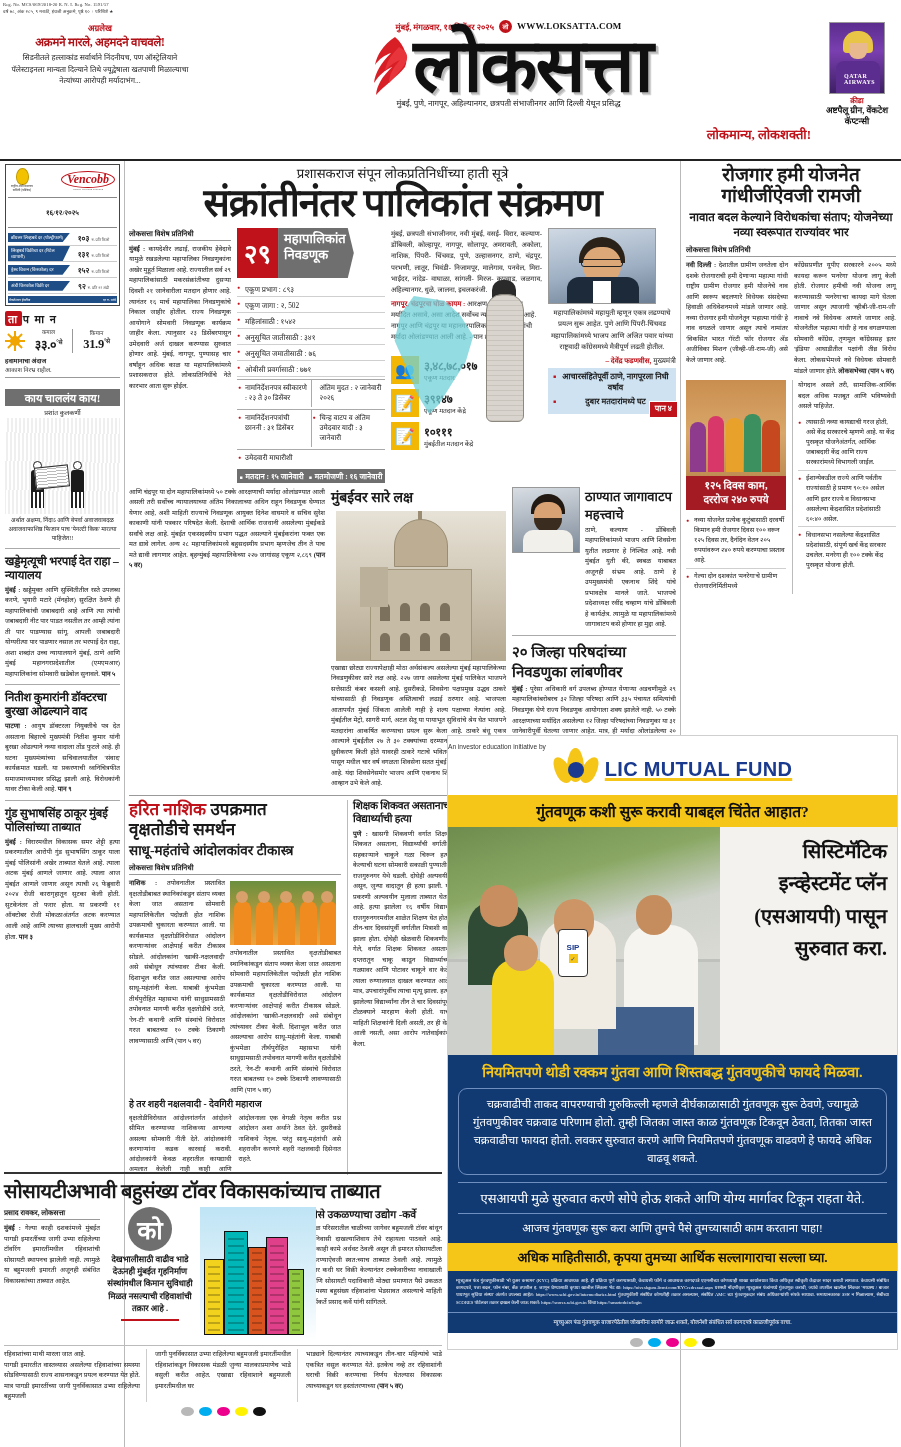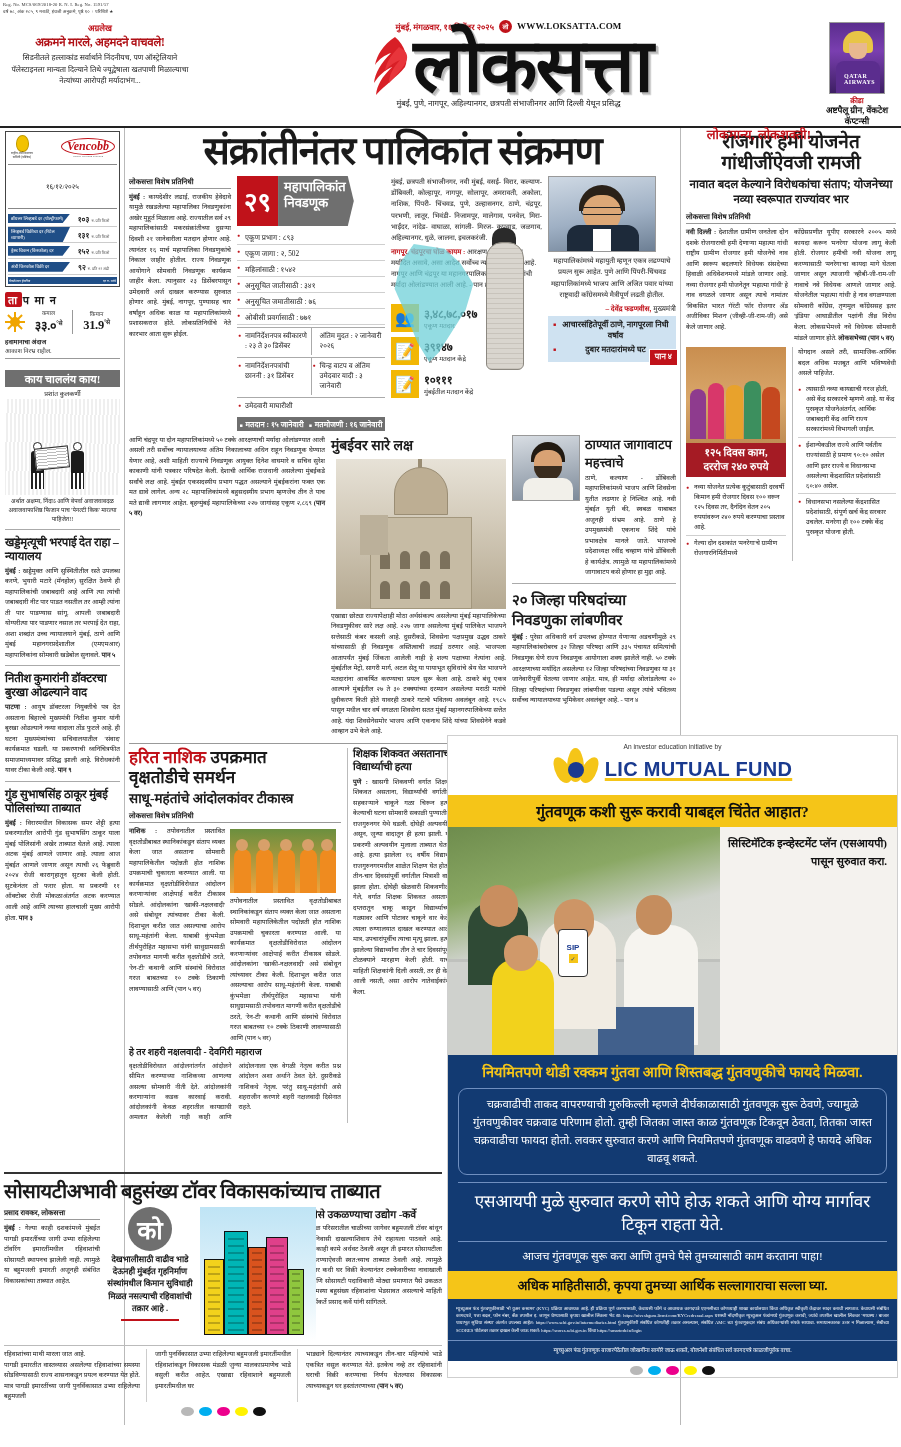--- a/index.html
+++ b/index.html
@@ -6,21 +6,21 @@
   html, body {
     width: 901px; height: 1447px;
     background: #ffffff;
     font-family: "Liberation Serif", "DejaVu Serif", serif;
     color: #1a1a1a;
     overflow: hidden;
   }
   .page { position: relative; width: 901px; height: 1447px; background:#fff; }
 
   
-  .masthead { position:relative; height:128px; border-bottom:2px solid #222; }
+  .masthead { position:relative; height:161px; border-bottom:2px solid #222; }
   .regline { font-size:4.6px; color:#333; padding:2px 3px 0 3px; letter-spacing:.1px; line-height:1.5; }
   .regline span { display:block; }
 
   .mast-grid { display:flex; height:125px; padding: 0 4px; }
   .mast-left { width:196px; padding:6px 6px 0 2px; text-align:center; }
   .ml-kicker { color:#c0121a; font-weight:bold; font-size:8.5px; margin-bottom:2px; }
   .ml-head { color:#b01016; font-weight:bold; font-size:11.5px; line-height:1.25; letter-spacing:-.2px; }
   .ml-body { font-size:7.6px; line-height:1.5; color:#222; margin-top:3px; }
 
   .mast-center { flex:1; position:relative; text-align:center; }
@@ -60,21 +60,21 @@
   .col-right { width:218px; border-left:1px solid #b9b9b9; padding:3px 2px 0 5px; }
 
   
   .ad-box { border:1px solid #444; padding:2px; margin-bottom:5px; }
   .ad-top { display:flex; justify-content:space-between; align-items:center; padding:1px 2px; }
   .ad-egg { width:24px;height:26px;text-align:center; }
   .egg-shape{width:13px;height:17px;background:#f2c200;border-radius:50% 50% 45% 45%;margin:0 auto;border:1px solid #c09a00;}
   .ad-egg .t1{font-size:3.2px;line-height:1.2;color:#333;}
   .vencobb { color:#c0121a; font-weight:bold; font-size:12px; font-style:italic; border:1.4px solid #c0121a; border-radius:50%; padding:0px 5px; }
   .ven-sub{font-size:2.8px;color:#555;text-align:center;}
-  .ad-date { text-align:center; font-size:7px; font-weight:normal; border-top:1px solid #888; border-bottom:1px solid #888; padding:17px 0; margin:2px 0; }
+  .ad-date { text-align:center; font-size:7px; font-weight:bold; border-top:1px solid #888; border-bottom:1px solid #888; padding:10px 0; margin:2px 0; }
   .rate-row { display:flex; align-items:center; border-bottom:1px solid #ccc; min-height:16px; }
   .rate-l { background:#1f4e87; color:#fff; font-size:4.6px; line-height:1.25; padding:2px 3px; width:62px;
             clip-path: polygon(0 0, 100% 0, 88% 100%, 0 100%); }
   .rate-r { flex:1; text-align:center; font-size:7.6px; font-weight:bold; }
   .rate-r i { font-style:normal; font-size:3.8px; font-weight:normal; color:#444; }
   .ad-foot { background:#1f4e87; color:#fff; font-size:3.4px; text-align:center; padding:1px; margin-top:2px;
              display:flex; justify-content:space-between; }
 
   .temp-box { border-bottom:1px solid #999; padding-bottom:3px; margin-bottom:4px; }
   .temp-title { display:flex; align-items:center; gap:1px; font-size:11px; font-weight:bold; letter-spacing:1.5px; }
@@ -204,21 +204,21 @@
   .tw { position:absolute; bottom:6px; border:1.5px solid #111;}
   .tw:after{content:"";position:absolute;inset:3px;background-image:repeating-linear-gradient(0deg,rgba(0,0,0,.22) 0 2px,transparent 2px 7px);}
 
   .ko-circle { width:44px;height:44px;border-radius:50%;background:#6f6f6f;color:#fff;display:flex;align-items:center;justify-content:center;
                font-size:25px;font-weight:bold;margin:0 auto 3px; }
   .cap-txt { font-size:8.4px; font-weight:bold; line-height:1.45; text-align:center; }
   .cap-rule { border-bottom:2px solid #c0121a; width:58px; margin:4px auto 0; }
 
   
   .lic-ad { border:1px solid #cfcfcf; }
-  .lic-top { background:#fff; padding:7px 0 5px; text-align:center; position:relative; }
+  .lic-top { background:#fff; padding:7px 0 5px; text-align:left; position:relative; }
   .lic-eyebrow { font-size:6.6px; color:#333; font-family:"Liberation Sans",sans-serif; margin-bottom:-6px; }
   .lic-brand { display:flex; align-items:center; justify-content:center; gap:6px; margin-top:4px;}
   .lotus { width:46px;height:42px;position:relative;flex:none; }
   .petal { position:absolute; background:#f5c518; border-radius:50% 50% 50% 50% / 60% 60% 40% 40%; }
   .lic-name { font-family:"Liberation Sans",sans-serif; font-size:20px; font-weight:bold; color:#1a3a8f; letter-spacing:.3px; }
   .lic-name u { text-decoration-color:#f5c518; text-decoration-thickness:3px; }
   .lic-yellow { background:#f5c518; text-align:center; font-size:15.5px; font-weight:bold; padding:5px 4px; color:#0f0f0f; }
   .lic-hero { display:flex; background:#f4f2ee; height:228px; position:relative; }
   .hero-img { width:272px; position:relative; overflow:hidden;
      background:linear-gradient(165deg,#6e8c4d 0%,#8aa864 26%,#cfd3cc 46%,#e7e4dd 100%); }
@@ -229,25 +229,25 @@
   .hero-img .f2{position:absolute;bottom:112px;left:106px;width:40px;height:44px;background:#cd9566;border-radius:20px;}
   .hero-img .p3{position:absolute;bottom:10px;left:176px;width:74px;height:120px;background:#f6f4ef;border-radius:28px 28px 0 0;}
   .hero-img .f3{position:absolute;bottom:120px;left:188px;width:36px;height:40px;background:#c58d5e;border-radius:18px;}
   .hero-img .kid{position:absolute;bottom:0;left:44px;width:62px;height:96px;background:#f2d21c;border-radius:24px 24px 0 0;}
   .hero-img .kidf{position:absolute;bottom:84px;left:56px;width:34px;height:36px;background:#d0996a;border-radius:17px;}
   .hero-img .jeans{position:absolute;bottom:0;left:150px;width:96px;height:48px;background:#41608c;border-radius:12px 0 0 0;}
   .phone { position:absolute; bottom:78px; left:110px; width:30px;height:48px;background:#fff;border:1.5px solid #333;border-radius:4px;
            display:flex;flex-direction:column;align-items:center;justify-content:center;gap:2px; }
   .phone .sip{font-family:"Liberation Sans",sans-serif;font-size:8px;font-weight:bold;color:#1a3a8f;}
   .phone .chk{width:9px;height:9px;background:#f5c518;display:flex;align-items:center;justify-content:center;font-size:6px;color:#1a3a8f;}
-  .hero-txt { flex:1; padding:8px 10px 4px 6px; text-align:right; font-size:11px; font-weight:bold; line-height:1.62; color:#111; }
+  .hero-txt { flex:1; padding:8px 10px 4px 6px; text-align:right; font-size:20px; font-weight:bold; line-height:1.62; color:#111; }
   .lic-blue { background:#123a72; color:#fff; padding:7px 10px 8px; }
   .lb-head { text-align:center; color:#f5c518; font-weight:bold; font-size:14.5px; line-height:1.4; }
   .lb-card { border:1.5px solid #6f8fc0; border-radius:9px; margin-top:6px; padding:6px 9px; font-size:11.3px; line-height:1.6; text-align:center; }
-  .lb-line { text-align:center; font-size:17px; margin-top:7px; border-top:1px solid #6f8fc0; padding-top:6px; }
+  .lb-line { text-align:center; font-size:13px; margin-top:7px; border-top:1px solid #6f8fc0; padding-top:6px; }
   .lb-line2 { text-align:center; font-size:11.3px; margin-top:6px; border-top:1px solid #6f8fc0; padding-top:6px; }
   .lic-yellow2 { background:#f5c518; color:#101010; text-align:center; font-weight:bold; font-size:13px; padding:5px 4px; }
   .lic-disc { background:#123a72; color:#fff; font-size:4.6px; line-height:1.62; padding:6px 8px; text-align:justify; }
   .lic-disc2 { background:#123a72; color:#fff; font-size:5.6px; text-align:center; padding:5px 8px 7px; border-top:1px solid #6f8fc0; }
 
   .dots { display:flex; gap:5px; justify-content:center; padding:5px 0 2px; }
   .dot { width:13px;height:9px;border-radius:50%; }
 
   .small-head { font-size:9.4px; font-weight:bold; line-height:1.25; }
   .bottom-head { font-size:20px; font-weight:bold; letter-spacing:-.4px; margin-bottom:3px; }
@@ -406,20 +406,21 @@
       <div>
         <div class="l-head">गुंड सुभाषसिंह ठाकूर मुंबई पोलिसांच्या ताब्यात</div>
         <div class="l-body"><b class="city">मुंबई :</b>
           <span>विरारमधील विकासक समर शेट्टी हत्या प्रकरणातील आरोपी गुंड सुभाषसिंग ठाकूर याला मुंबई पोलिसांनी अखेर ताब्यात घेतले आहे. त्याला अटक मुंबई आणले जाणार आहे. त्याला आज मुंबईत आणले जाणार असून त्याची २६ फेब्रुवारी २०२४ रोजी कारागृहातून सुटका केली होती. सुटकेनंतर तो फरार होता. या प्रकरणी ११ ऑक्टोबर रोजी मोकळाअंतर्गत अटक करण्यात आली आहे आणि त्याच्या हालचाली मुख्य आरोपी होता.</span>
           <b class="pageref">पान ३</b></div>
       </div>
     </div>
 
     <div class="col-mid">
 
+      <div class="kicker-mid">प्रशासकराज संपून लोकप्रतिनिधींच्या हाती सूत्रे</div>
       <div class="main-head">संक्रांतीनंतर पालिकांत संक्रमण</div>
 
       <div class="lead-grid">
 
         <div class="lead-col1">
           <div class="byline">लोकसत्ता विशेष प्रतिनिधी</div>
           <div class="lead-txt"><b>मुंबई :</b>
             <span>कायदेशीर लढाई, राजकीय हेवेदावे यामुळे रखडलेल्या महापालिका निवडणुकांना अखेर मुहूर्त मिळाला आहे. राज्यातील सर्व २९ महापालिकांसाठी मकरसंक्रांतीच्या दुसऱ्या दिवशी २१ जानेवारीला मतदान होणार आहे. त्यानंतर १६ मार्च महापालिका निवडणुकांचे निकाल जाहीर होतील. राज्य निवडणूक आयोगाने सोमवारी निवडणूक कार्यक्रम जाहीर केला. त्यानुसार २३ डिसेंबरपासून उमेदवारी अर्ज दाखल करण्यास सुरुवात होणार आहे. मुंबई, नागपूर, पुण्यासह चार वर्षांहून अधिक काळ या महापालिकांमध्ये प्रशासकराज होते. लोकप्रतिनिधींचे नेते कारभार आता सुरू होईल.</span></div>
         </div>
 

